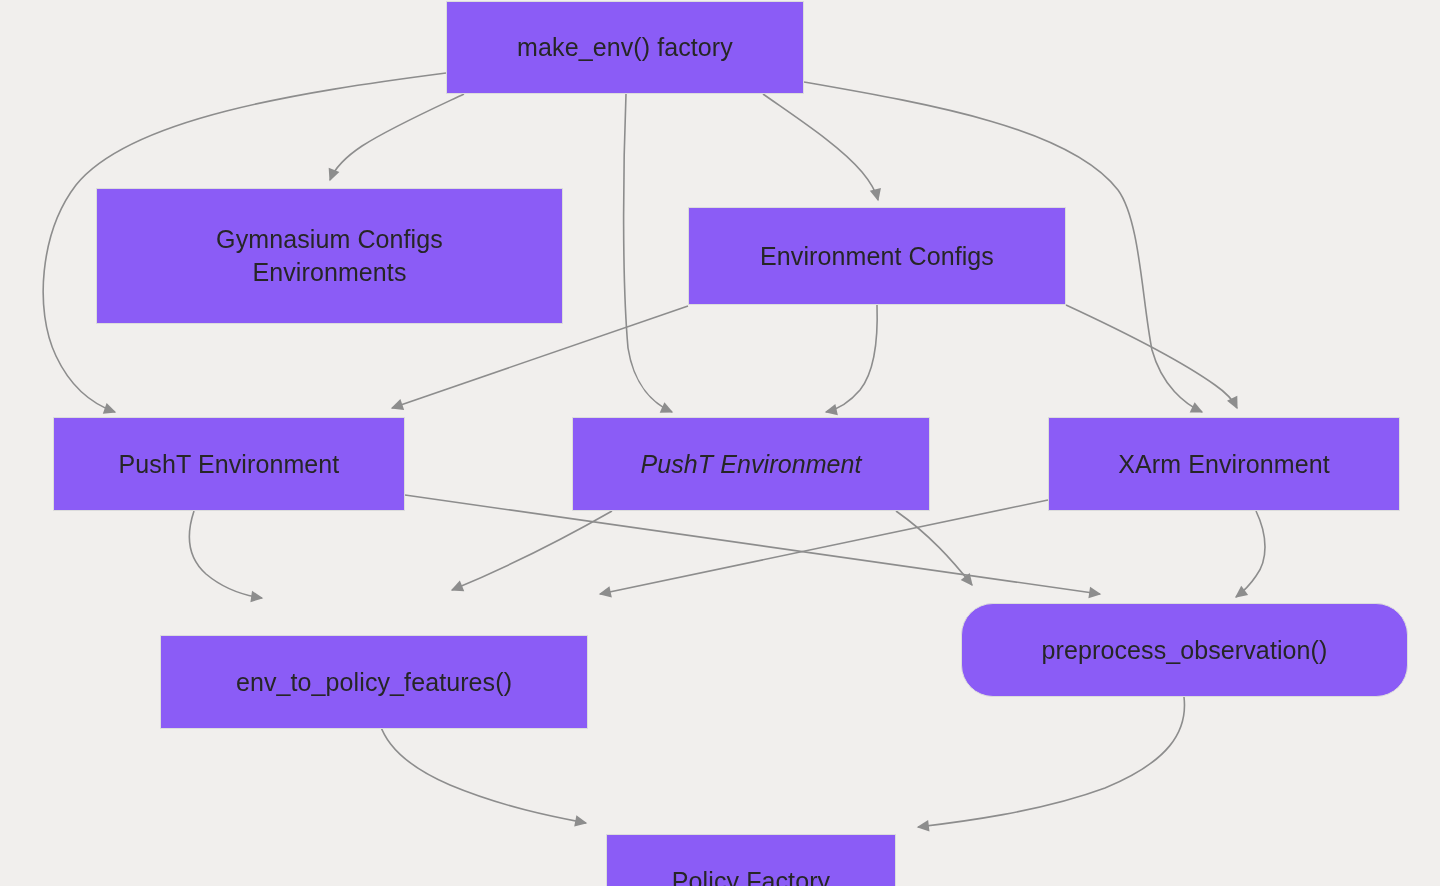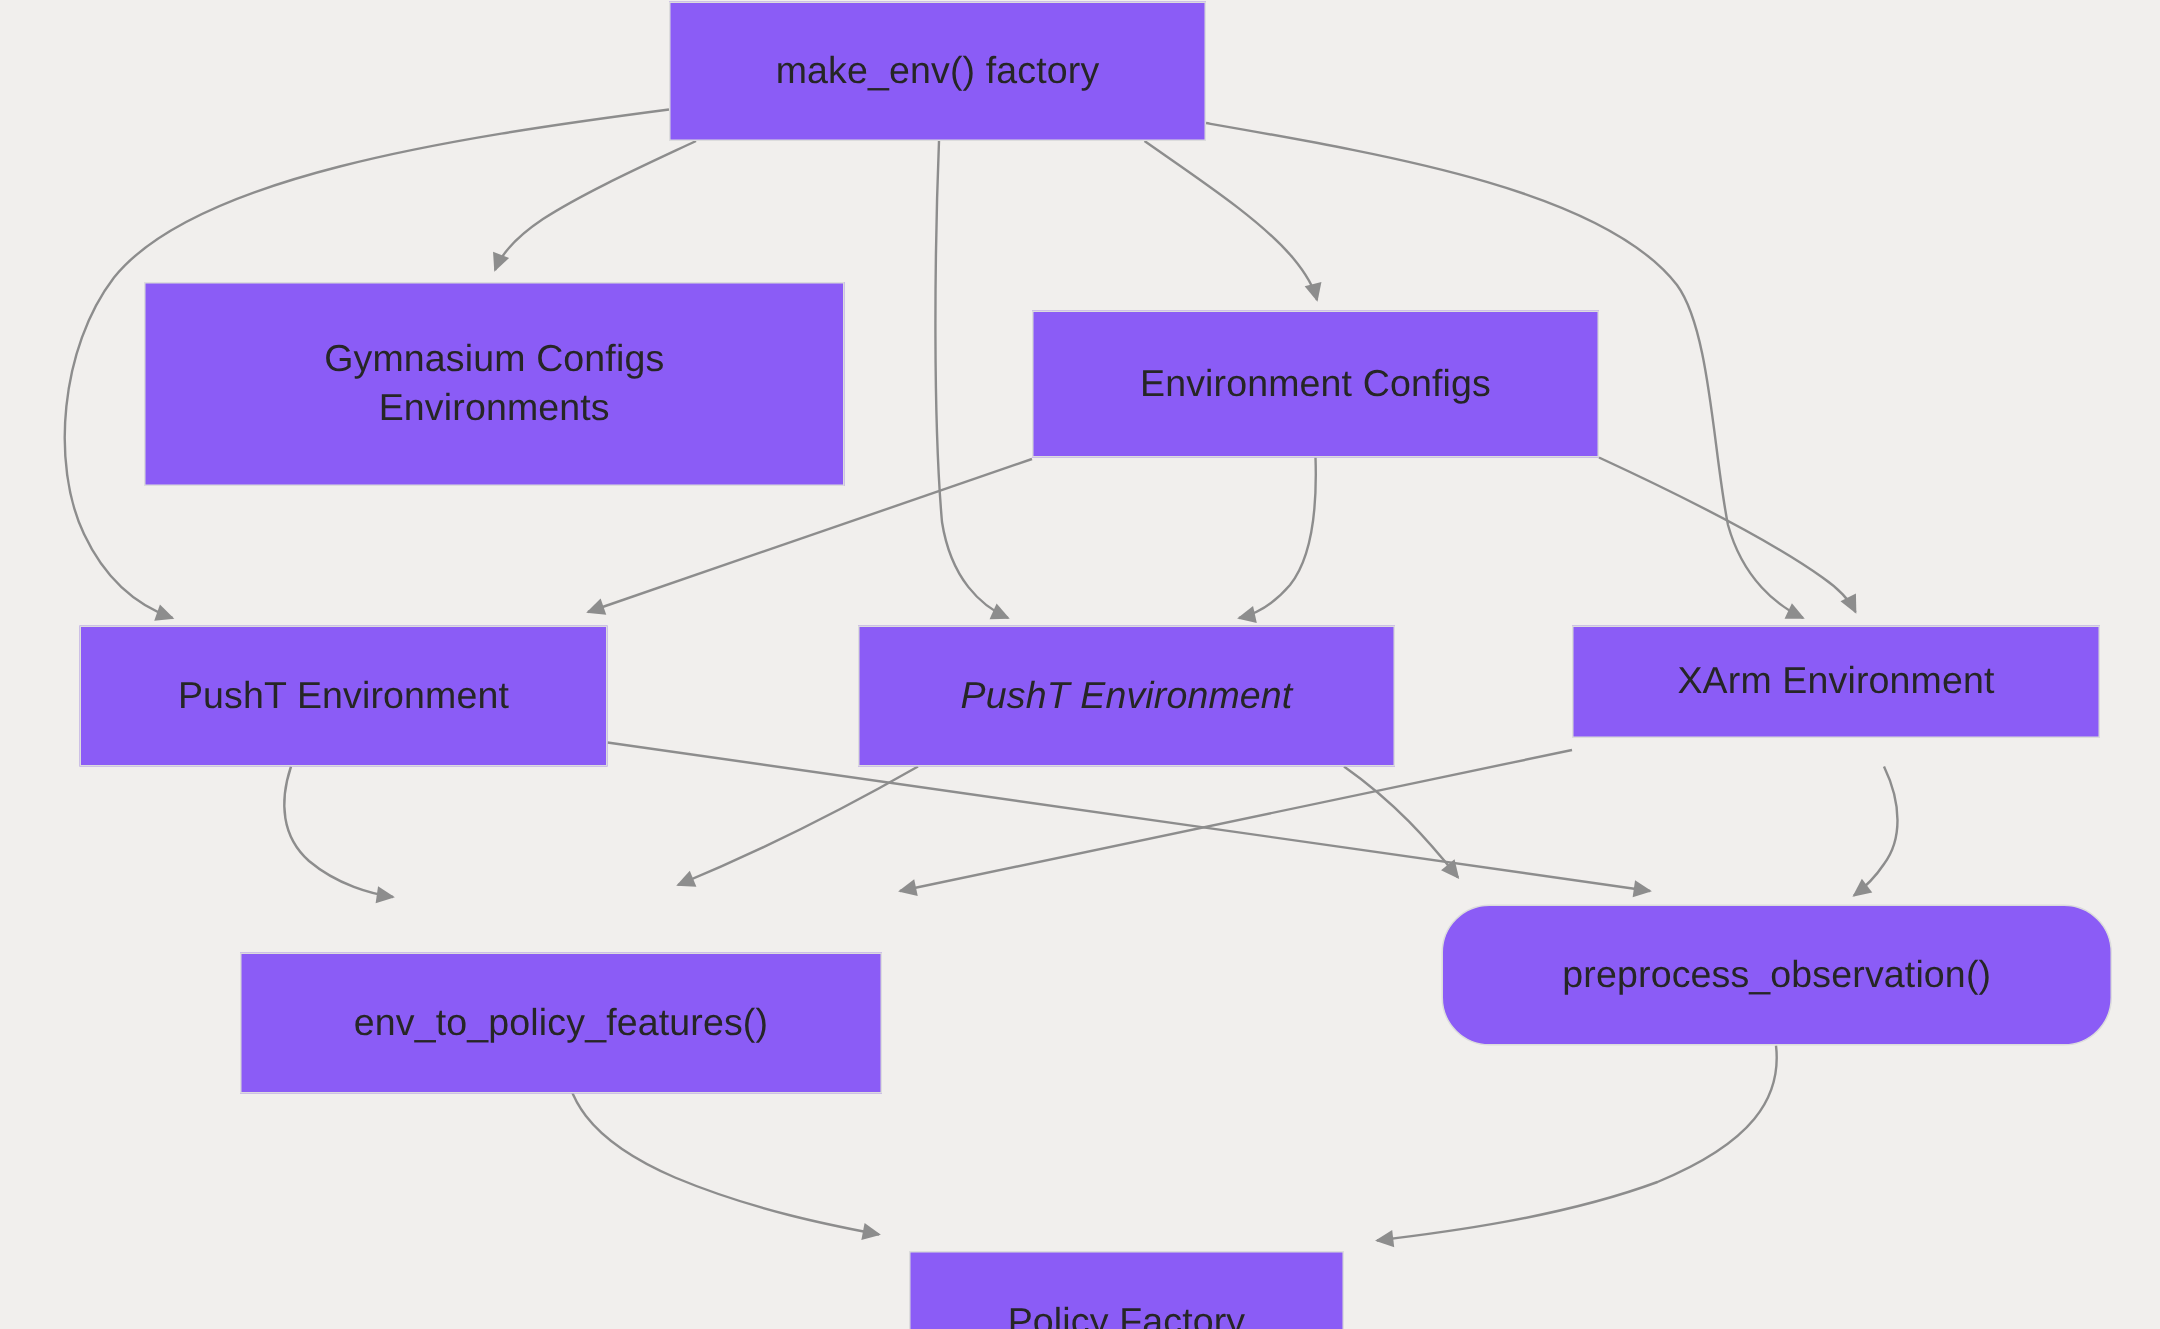--- a/index.html
+++ b/index.html
@@ -143,21 +143,21 @@
   </div>
 
   <div class="node" style="left:53px; top:417px; width:352px; height:94px;">
     <span class="node-label">PushT Environment</span>
   </div>
 
   <div class="node" style="left:572px; top:417px; width:358px; height:94px;font-style:italic;">
     <span class="node-label">PushT Environment</span>
   </div>
 
-  <div class="node" style="left:1048px; top:417px; width:352px; height:75px;">
+  <div class="node" style="left:1048px; top:417px; width:352px; height:94px;">
     <span class="node-label">XArm Environment</span>
   </div>
 
   <div class="node" style="left:160px; top:603px; width:428px; height:94px;margin-top:32px;">
     <span class="node-label">env_to_policy_features()</span>
   </div>
 
   <div class="node" style="left:961px; top:603px; width:447px; height:94px;border-radius:32px;">
     <span class="node-label">preprocess_observation()</span>
   </div>

